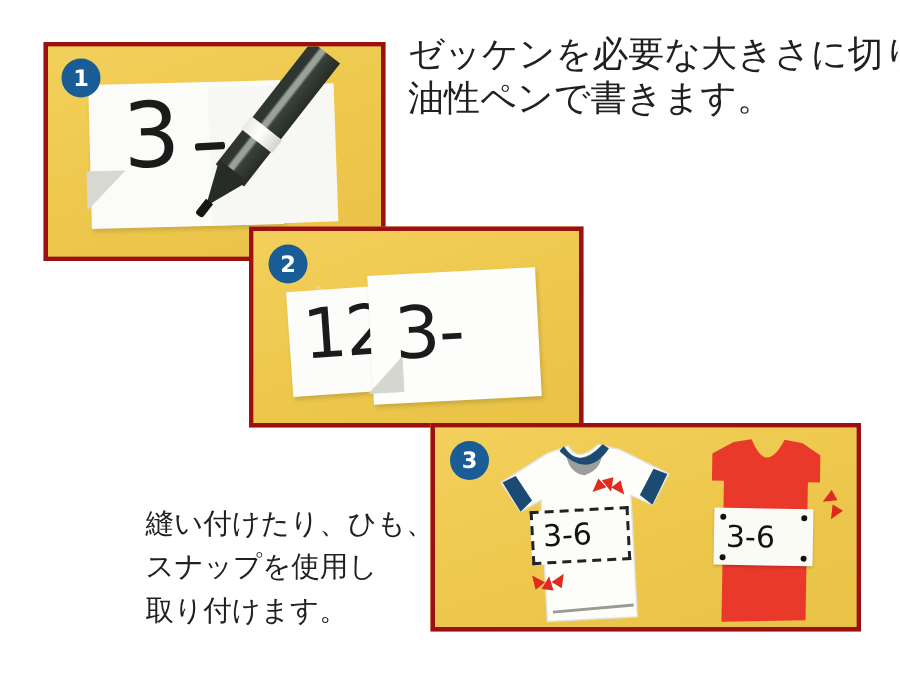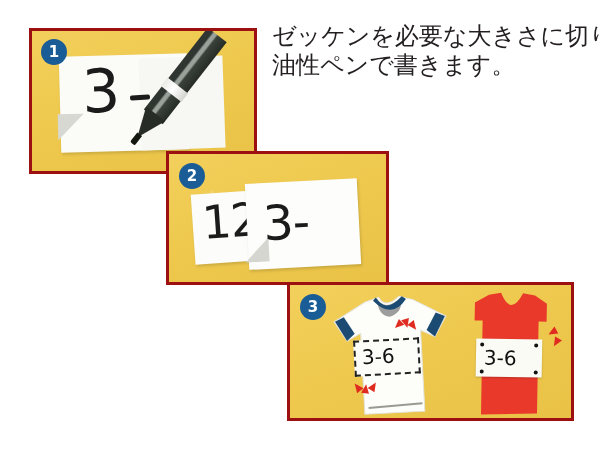--- a/index.html
+++ b/index.html
@@ -332,14 +332,17 @@
       <div class="snap" style="left:72px; top:79px;"></div>
       <div class="spark" style="left:86px; top:36px; transform:rotate(-120deg);"></div>
       <div class="spark" style="left:90px; top:46px; transform:rotate(-150deg);"></div>
     </div>
 
     <div class="badge" id="badge-3">3</div>
   </div>
 
   <div class="caption" id="caption-1">ゼッケンを必要な大きさに切り
 油性ペンで書きます。</div>
+  <div class="caption" id="caption-3">縫い付けたり、ひも、
+スナップを使用し
+取り付けます。</div>
 
 </div>
 
 </body></html>

